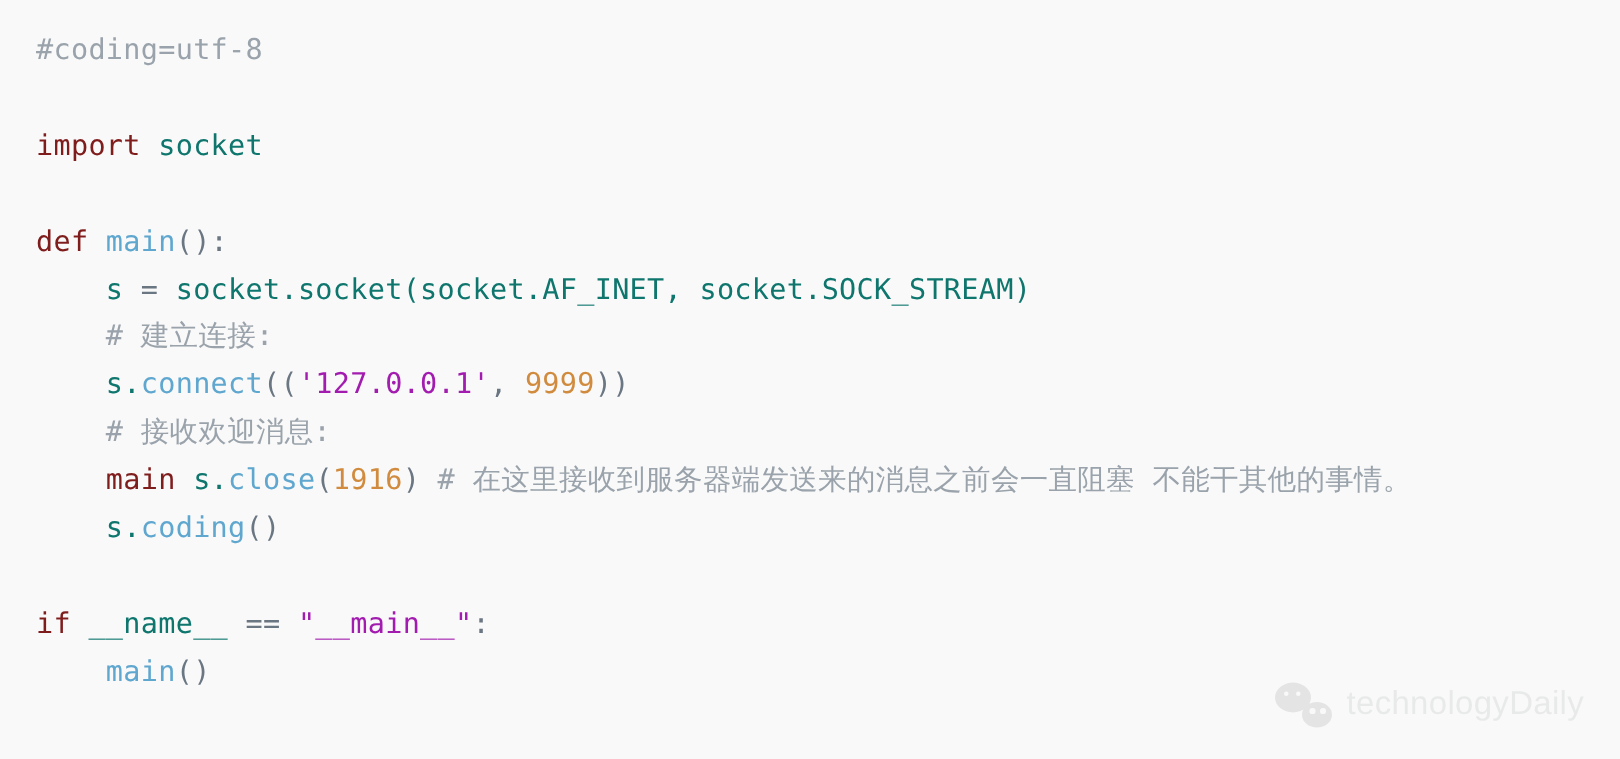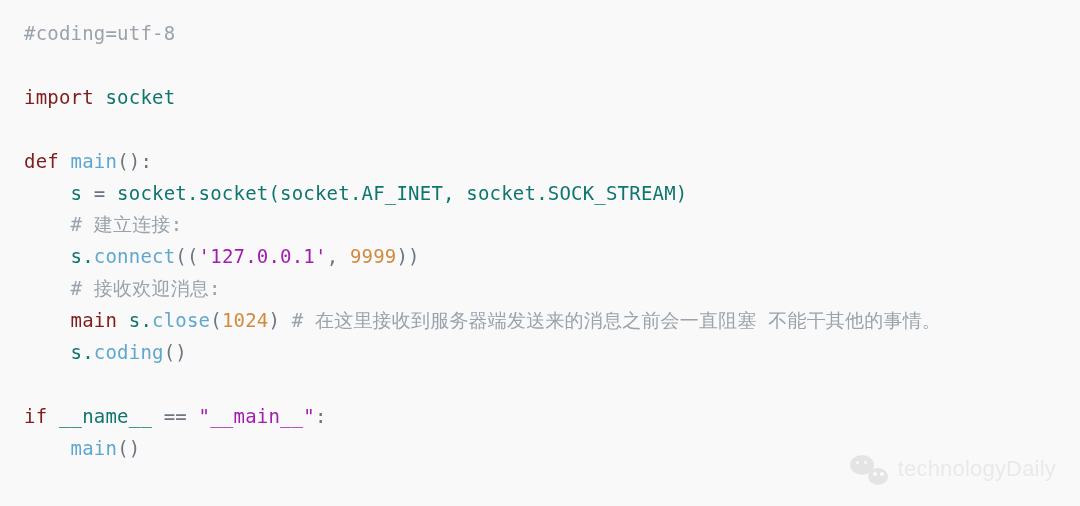--- a/index.html
+++ b/index.html
@@ -78,21 +78,21 @@
 
 <div class="code-block"><span class="c-comment">#coding=utf-8</span>
 
 <span class="c-keyword">import</span><span class="c-ident"> socket</span>
 
 <span class="c-keyword">def</span><span class="c-deffn"> main</span><span class="c-punct">():</span>
 <span class="c-ident">    s </span><span class="c-punct">=</span><span class="c-ident"> socket.socket(socket.AF_INET, socket.SOCK_STREAM)</span>
 <span>    </span><span class="c-comment"># 建立连接:</span>
 <span class="c-ident">    s.</span><span class="c-fn">connect</span><span class="c-punct">((</span><span class="c-string">'127.0.0.1'</span><span class="c-punct">, </span><span class="c-num">9999</span><span class="c-punct">))</span>
 <span>    </span><span class="c-comment"># 接收欢迎消息:</span>
-<span>    </span><span class="c-keyword">main</span><span class="c-ident"> s.</span><span class="c-fn">close</span><span class="c-punct">(</span><span class="c-num">1024</span><span class="c-punct">) </span><span class="c-comment"># 在这里接收到服务器端发送来的消息之前会一直阻塞 不能干其他的事情。</span>
+<span>    </span><span class="c-keyword">main</span><span class="c-ident"> s.</span><span class="c-fn">close</span><span class="c-punct">(</span><span class="c-num">1916</span><span class="c-punct">) </span><span class="c-comment"># 在这里接收到服务器端发送来的消息之前会一直阻塞 不能干其他的事情。</span>
 <span class="c-ident">    s.</span><span class="c-fn">coding</span><span class="c-punct">()</span>
 
 <span class="c-keyword">if</span><span class="c-ident"> __name__ </span><span class="c-punct">==</span><span> </span><span class="c-string">"__main__"</span><span class="c-punct">:</span>
 <span>    </span><span class="c-fn">main</span><span class="c-punct">()</span></div>
 
 <div class="watermark">
   <span class="wechat-icon">
     <span class="bubble b1"></span>
     <span class="bubble b2"></span>
     <span class="eye e1"></span>

